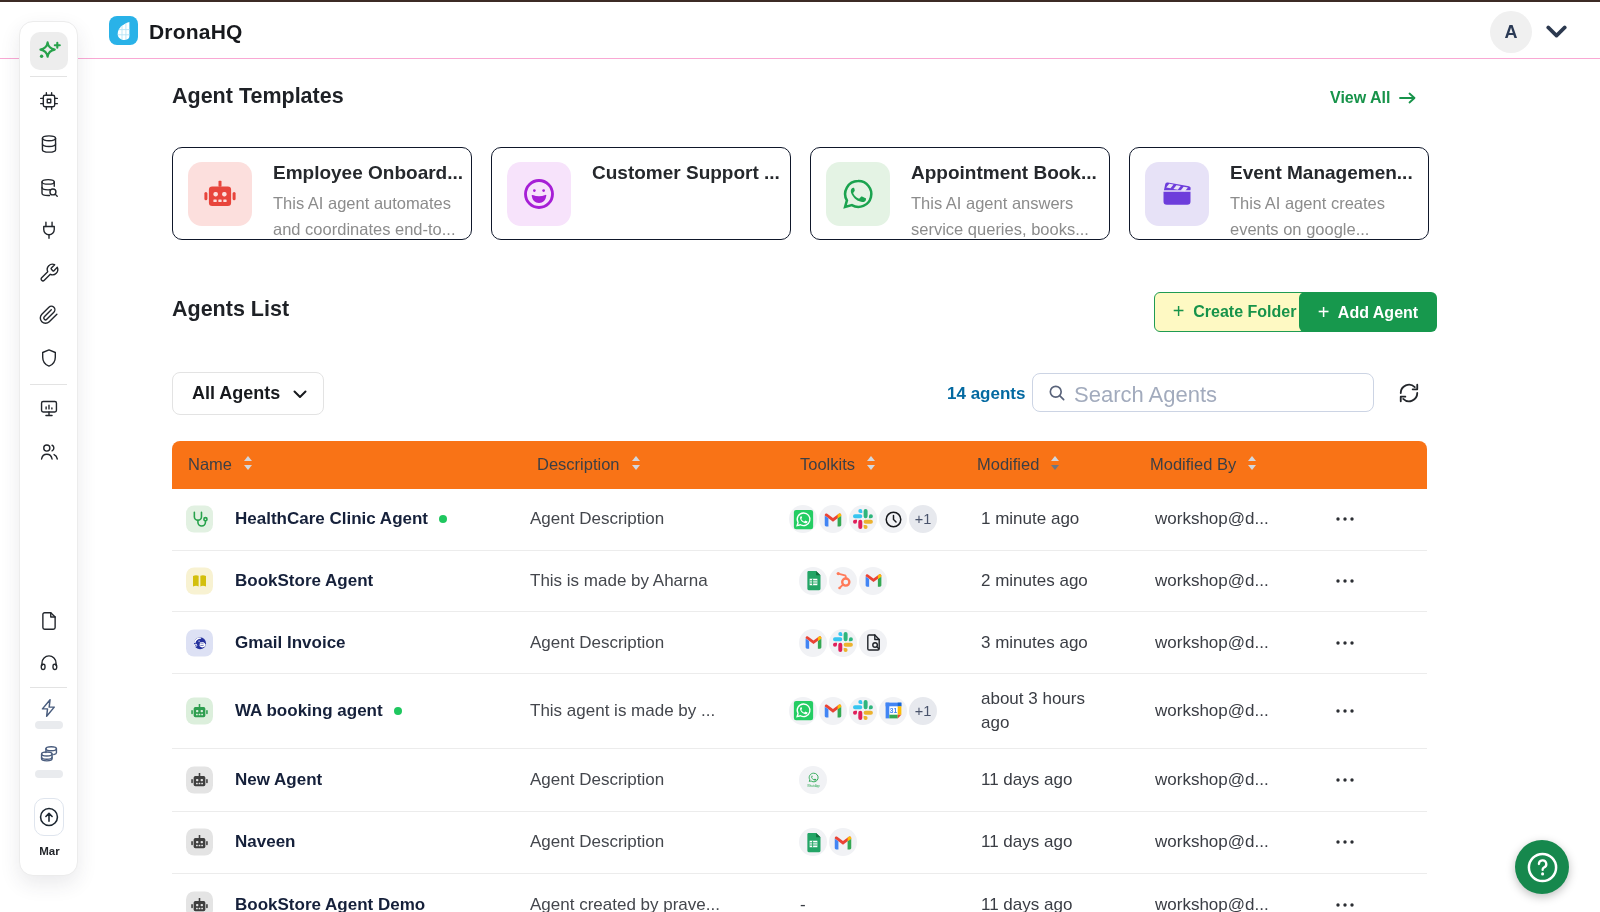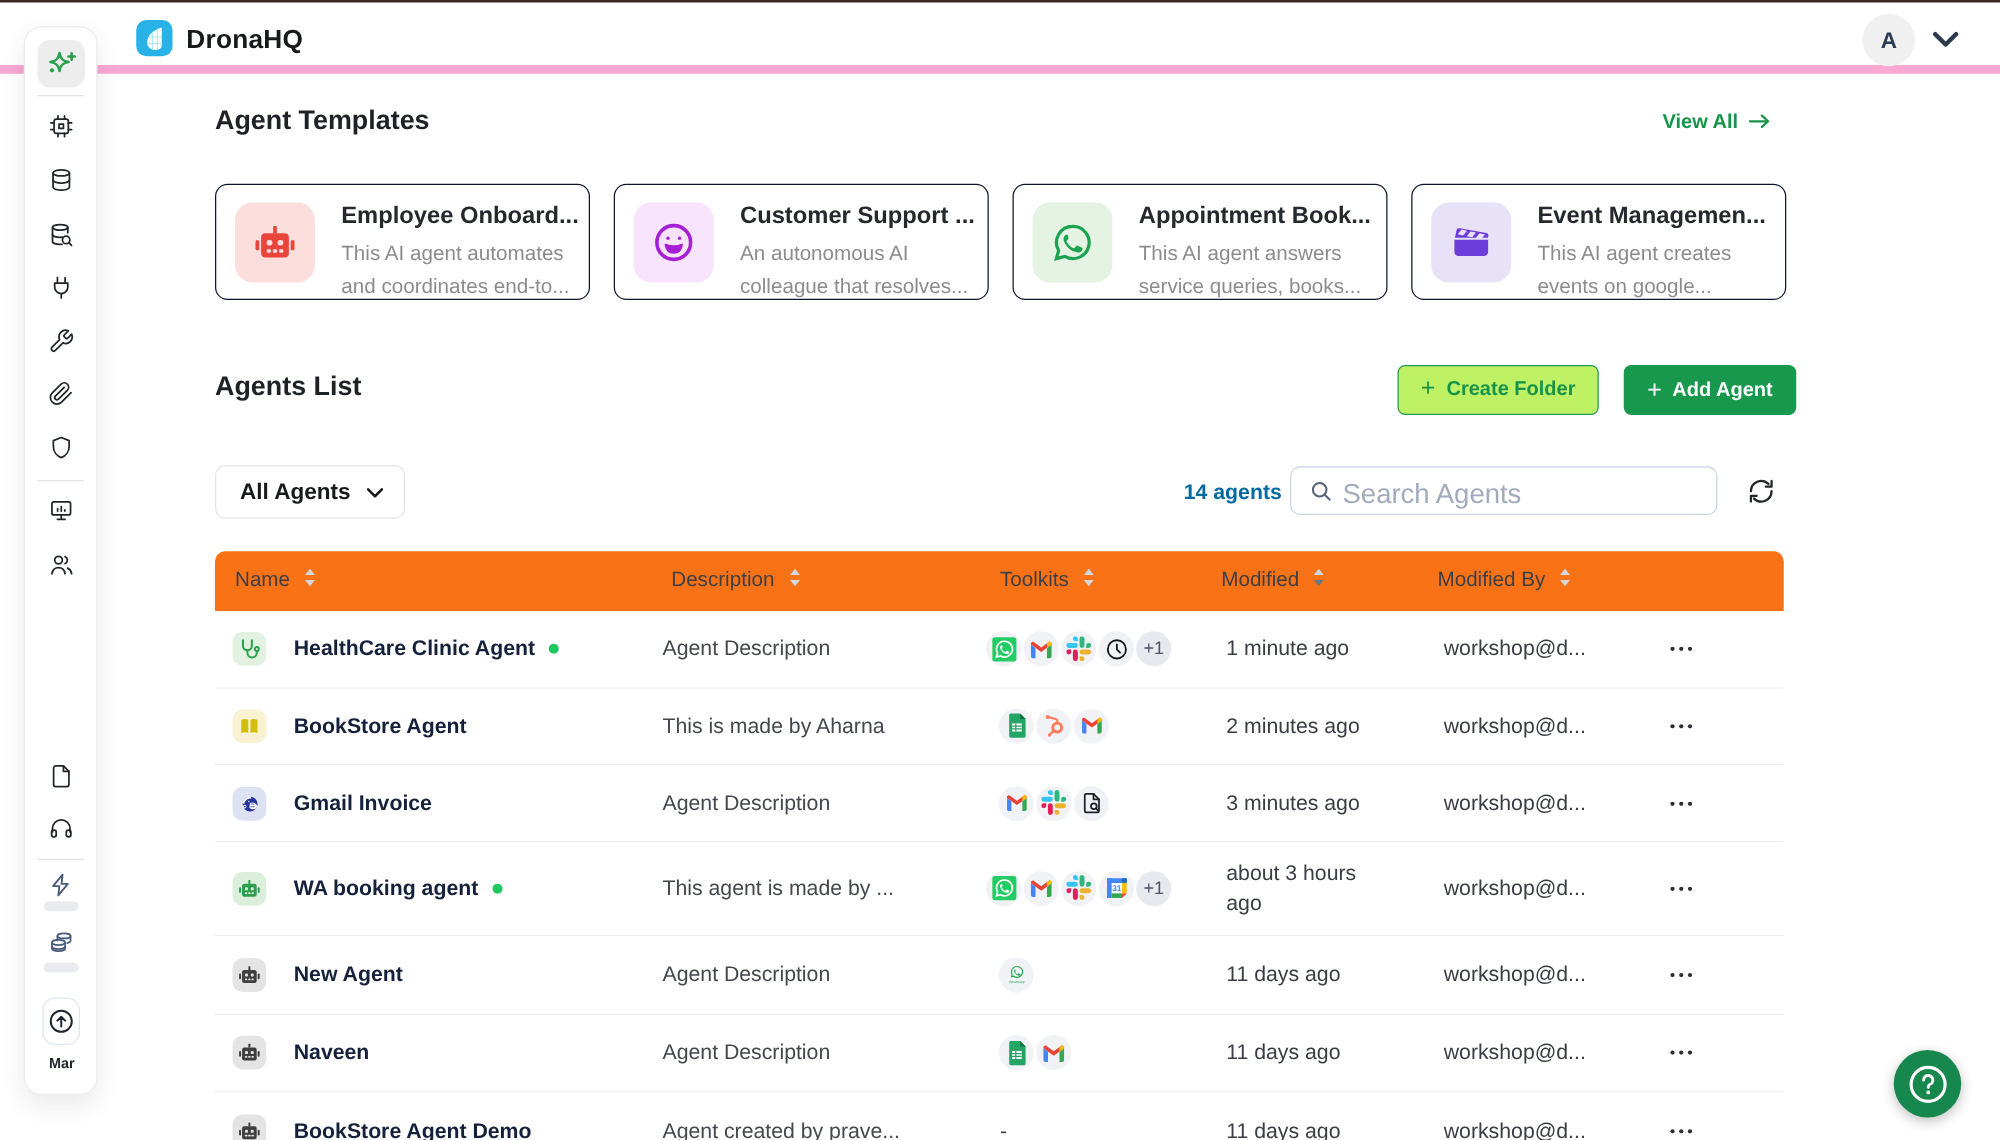--- a/index.html
+++ b/index.html
@@ -1,39 +1,39 @@
 <!DOCTYPE html>
 <html><head>
 <meta charset="utf-8">
 <style>
 * { margin:0; padding:0; box-sizing:border-box; }
 html,body { width:1600px; height:912px; background:#fff; font-family:"Liberation Sans", sans-serif; overflow:hidden; }
 .abs { position:absolute; }
 #topbar { position:absolute; left:0; top:0; width:1600px; height:2px; background:#3c2b25; z-index:20; }
-#header { position:absolute; left:0; top:2px; width:1600px; height:57px; background:#fff; border-bottom:7px solid #f9a8d4; z-index:2; }
+#header { position:absolute; left:0; top:2px; width:1600px; height:57px; background:#fff; border-bottom:1px solid #f9a8d4; z-index:2; }
 #logo { position:absolute; left:109px; top:14px; width:29px; height:29px; border-radius:8px; background:#29b2e8; }
 #brand { position:absolute; left:149px; top:18px; font-size:21px; font-weight:700; color:#17191d; letter-spacing:0.2px; }
 #avatar { position:absolute; left:1490px; top:9px; width:42px; height:42px; border-radius:50%; background:#f0f0f0; text-align:center; line-height:42px; font-size:18px; font-weight:700; color:#2b3a55; }
 #sidebar { position:absolute; left:19px; top:21px; width:59px; height:855px; background:#fff; border:1px solid #ececec; border-radius:14px; box-shadow:0 8px 20px rgba(50,50,70,.10); z-index:10; }
 .sic { position:absolute; left:50%; transform:translate(-50%,-50%); width:21px; height:21px; }
 .sdiv { position:absolute; left:10px; width:37px; height:1px; background:#e3e3e3; }
 #acttile { position:absolute; left:10px; top:10px; width:38px; height:38px; border-radius:10px; background:#ededed; }
 .pill { position:absolute; left:50%; transform:translateX(-50%); width:28px; height:8px; border-radius:4px; background:#e9ebee; }
 #upbtn { position:absolute; left:14px; top:776px; width:30px; height:38px; border:1px solid #dfe5ee; border-radius:10px; background:#fff; }
 #marlbl { position:absolute; left:0; top:823px; width:59px; text-align:center; font-size:11.5px; font-weight:700; color:#23262b; }
 
 .h1 { position:absolute; font-size:21.5px; font-weight:700; color:#1e2126; letter-spacing:0; }
 #viewall { position:absolute; left:1330px; top:89px; width:90px; font-size:16px; font-weight:600; color:#17934a; }
 
 .card { position:absolute; top:147px; width:300px; height:93px; border:1px solid #0f172a; border-radius:10px; background:#fff; }
 .tile { position:absolute; left:15px; top:14px; width:64px; height:64px; border-radius:14px; }
 .ctitle { position:absolute; left:100px; top:14px; font-size:19px; font-weight:700; color:#25282c; white-space:nowrap; }
 .cdesc { position:absolute; left:100px; top:42px; width:190px; font-size:16.5px; color:#8c8c8c; line-height:26px; }
 
-#btn-folder { position:absolute; left:1118px; top:292px; width:161px; height:40px; border:1.5px solid #1f9b53; border-radius:6px; background:#bef264; color:#17934a; font-size:16px; font-weight:700; text-align:center; line-height:37px; }
+#btn-folder { position:absolute; left:1154px; top:292px; width:161px; height:40px; border:1.5px solid #1f9b53; border-radius:6px; background:#fef9c3; color:#17934a; font-size:16px; font-weight:700; text-align:center; line-height:37px; }
 #btn-add { position:absolute; left:1299px; top:292px; width:138px; height:40px; border-radius:6px; background:#17984d; color:#fff; font-size:16px; font-weight:700; text-align:center; line-height:40px; }
 #allagents { position:absolute; left:172px; top:372px; width:152px; height:43px; border:1px solid #e3e3e3; border-radius:8px; background:#fff; font-size:18px; font-weight:700; color:#17191d; line-height:41px; padding-left:19px; }
 #cnt { position:absolute; left:935px; top:384px; font-size:17px; font-weight:700; color:#0369a1;margin-left:12px; }
 #search { position:absolute; left:1032px; top:373px; width:342px; height:39px; border:1px solid #ccd4e4; border-radius:8px; background:#fff; }
 #search span { position:absolute; left:41px; top:8px; font-size:22px; color:#a2abbd; }
 
 #thead { position:absolute; left:172px; top:441px; width:1255px; height:48px; background:#f97316; border-radius:8px 8px 0 0; }
 .th { position:absolute; top:14px; font-size:16.5px; color:#3c3f45; white-space:nowrap; }
 .sorter { display:inline-block; position:relative; width:9px; height:14px; margin-left:12px; }
 .sorter i { position:absolute; left:0; width:0; height:0; border-left:4.5px solid transparent; border-right:4.5px solid transparent; }
@@ -199,21 +199,20 @@
 <div class="card" style="left:491px;">
   <div class="tile" style="background:#f7e3fb;">
     <svg style="position:absolute; left:14px; top:14px;" width="36" height="36" viewBox="0 0 24 24" fill="none" stroke="#a61fd6" stroke-width="1.9" stroke-linecap="round">
         <circle cx="12" cy="12" r="9"></circle>
         <circle cx="8.9" cy="9.7" r="0.9" fill="#a61fd6" stroke="none"></circle>
         <circle cx="15.1" cy="9.7" r="0.9" fill="#a61fd6" stroke="none"></circle>
         <path d="M7.6 13.1 Q12 14.9 16.4 13.1 Q15.7 17.5 12 17.5 Q8.3 17.5 7.6 13.1 Z" fill="#a61fd6" stroke="#a61fd6" stroke-width="1" stroke-linejoin="round"></path>
       </svg>
   </div>
   <div class="ctitle">Customer Support ...</div>
-  <div class="cdesc">An autonomous AI colleague that resolves...</div>
 </div>
 <div class="card" style="left:810px;">
   <div class="tile" style="background:#e4f3e4;">
     <svg style="position:absolute; left:14px; top:14px;" width="36" height="36" viewBox="0 0 24 24" fill="none" stroke="#1ba34f" stroke-width="1.7">
         <path d="M12 3.4a8.6 8.6 0 0 0-7.4 12.9L3.4 20.6l4.5-1.2A8.6 8.6 0 1 0 12 3.4Z"></path>
         <path d="M8.8 7.8c-.3 0-.6.1-.8.4-.3.3-.8.9-.8 2s.9 2.4 1 2.6c.1.2 1.7 2.9 4.3 3.9 2.1.8 2.6.7 3 .6.5 0 1.5-.6 1.7-1.2.2-.6.2-1.1.1-1.2-.1-.1-.3-.2-.6-.3l-2-.9c-.3-.1-.5-.2-.7.1l-.9 1.1c-.1.2-.3.2-.5.1-.3-.1-1.2-.4-2.2-1.4-.8-.7-1.4-1.7-1.5-2-.2-.3 0-.4.1-.6l.5-.6c.2-.2.2-.4.3-.5.1-.2 0-.4 0-.5L9.5 8.2c-.2-.4-.4-.4-.7-.4Z" fill="#1ba34f" stroke="none"></path>
       </svg>
   </div>
   <div class="ctitle">Appointment Book...</div>
   <div class="cdesc">This AI agent answers service queries, books...</div>

